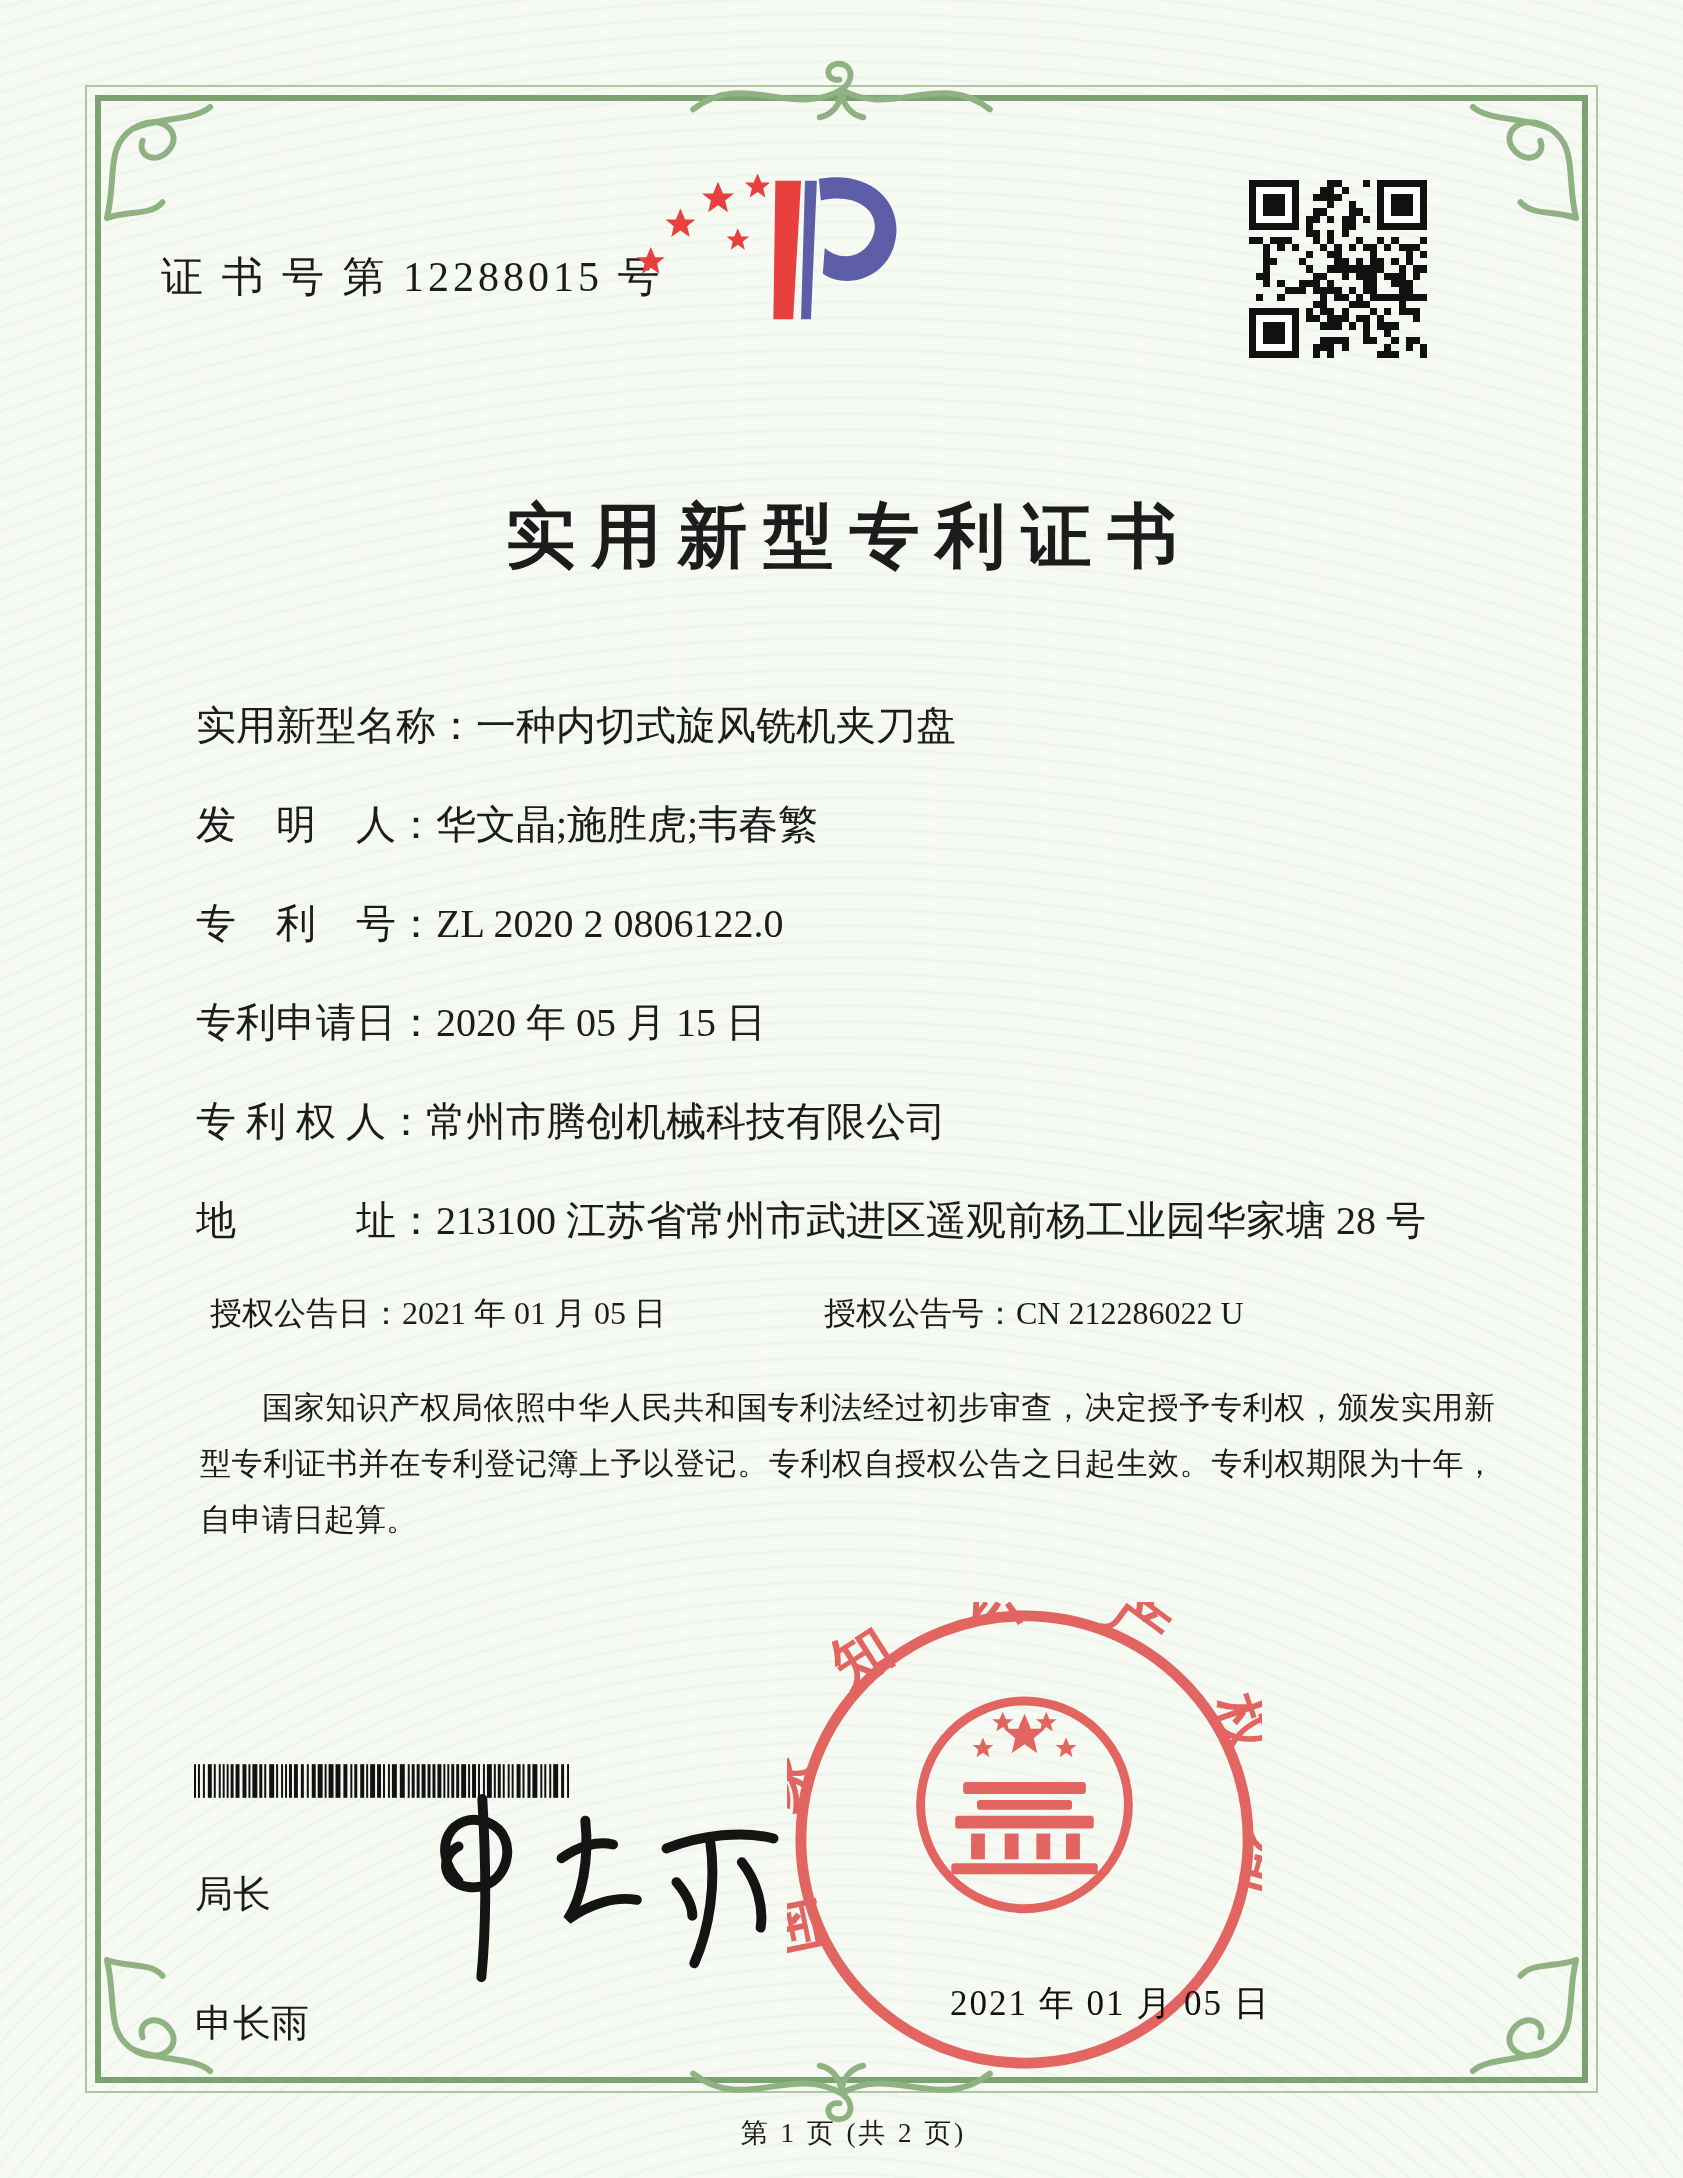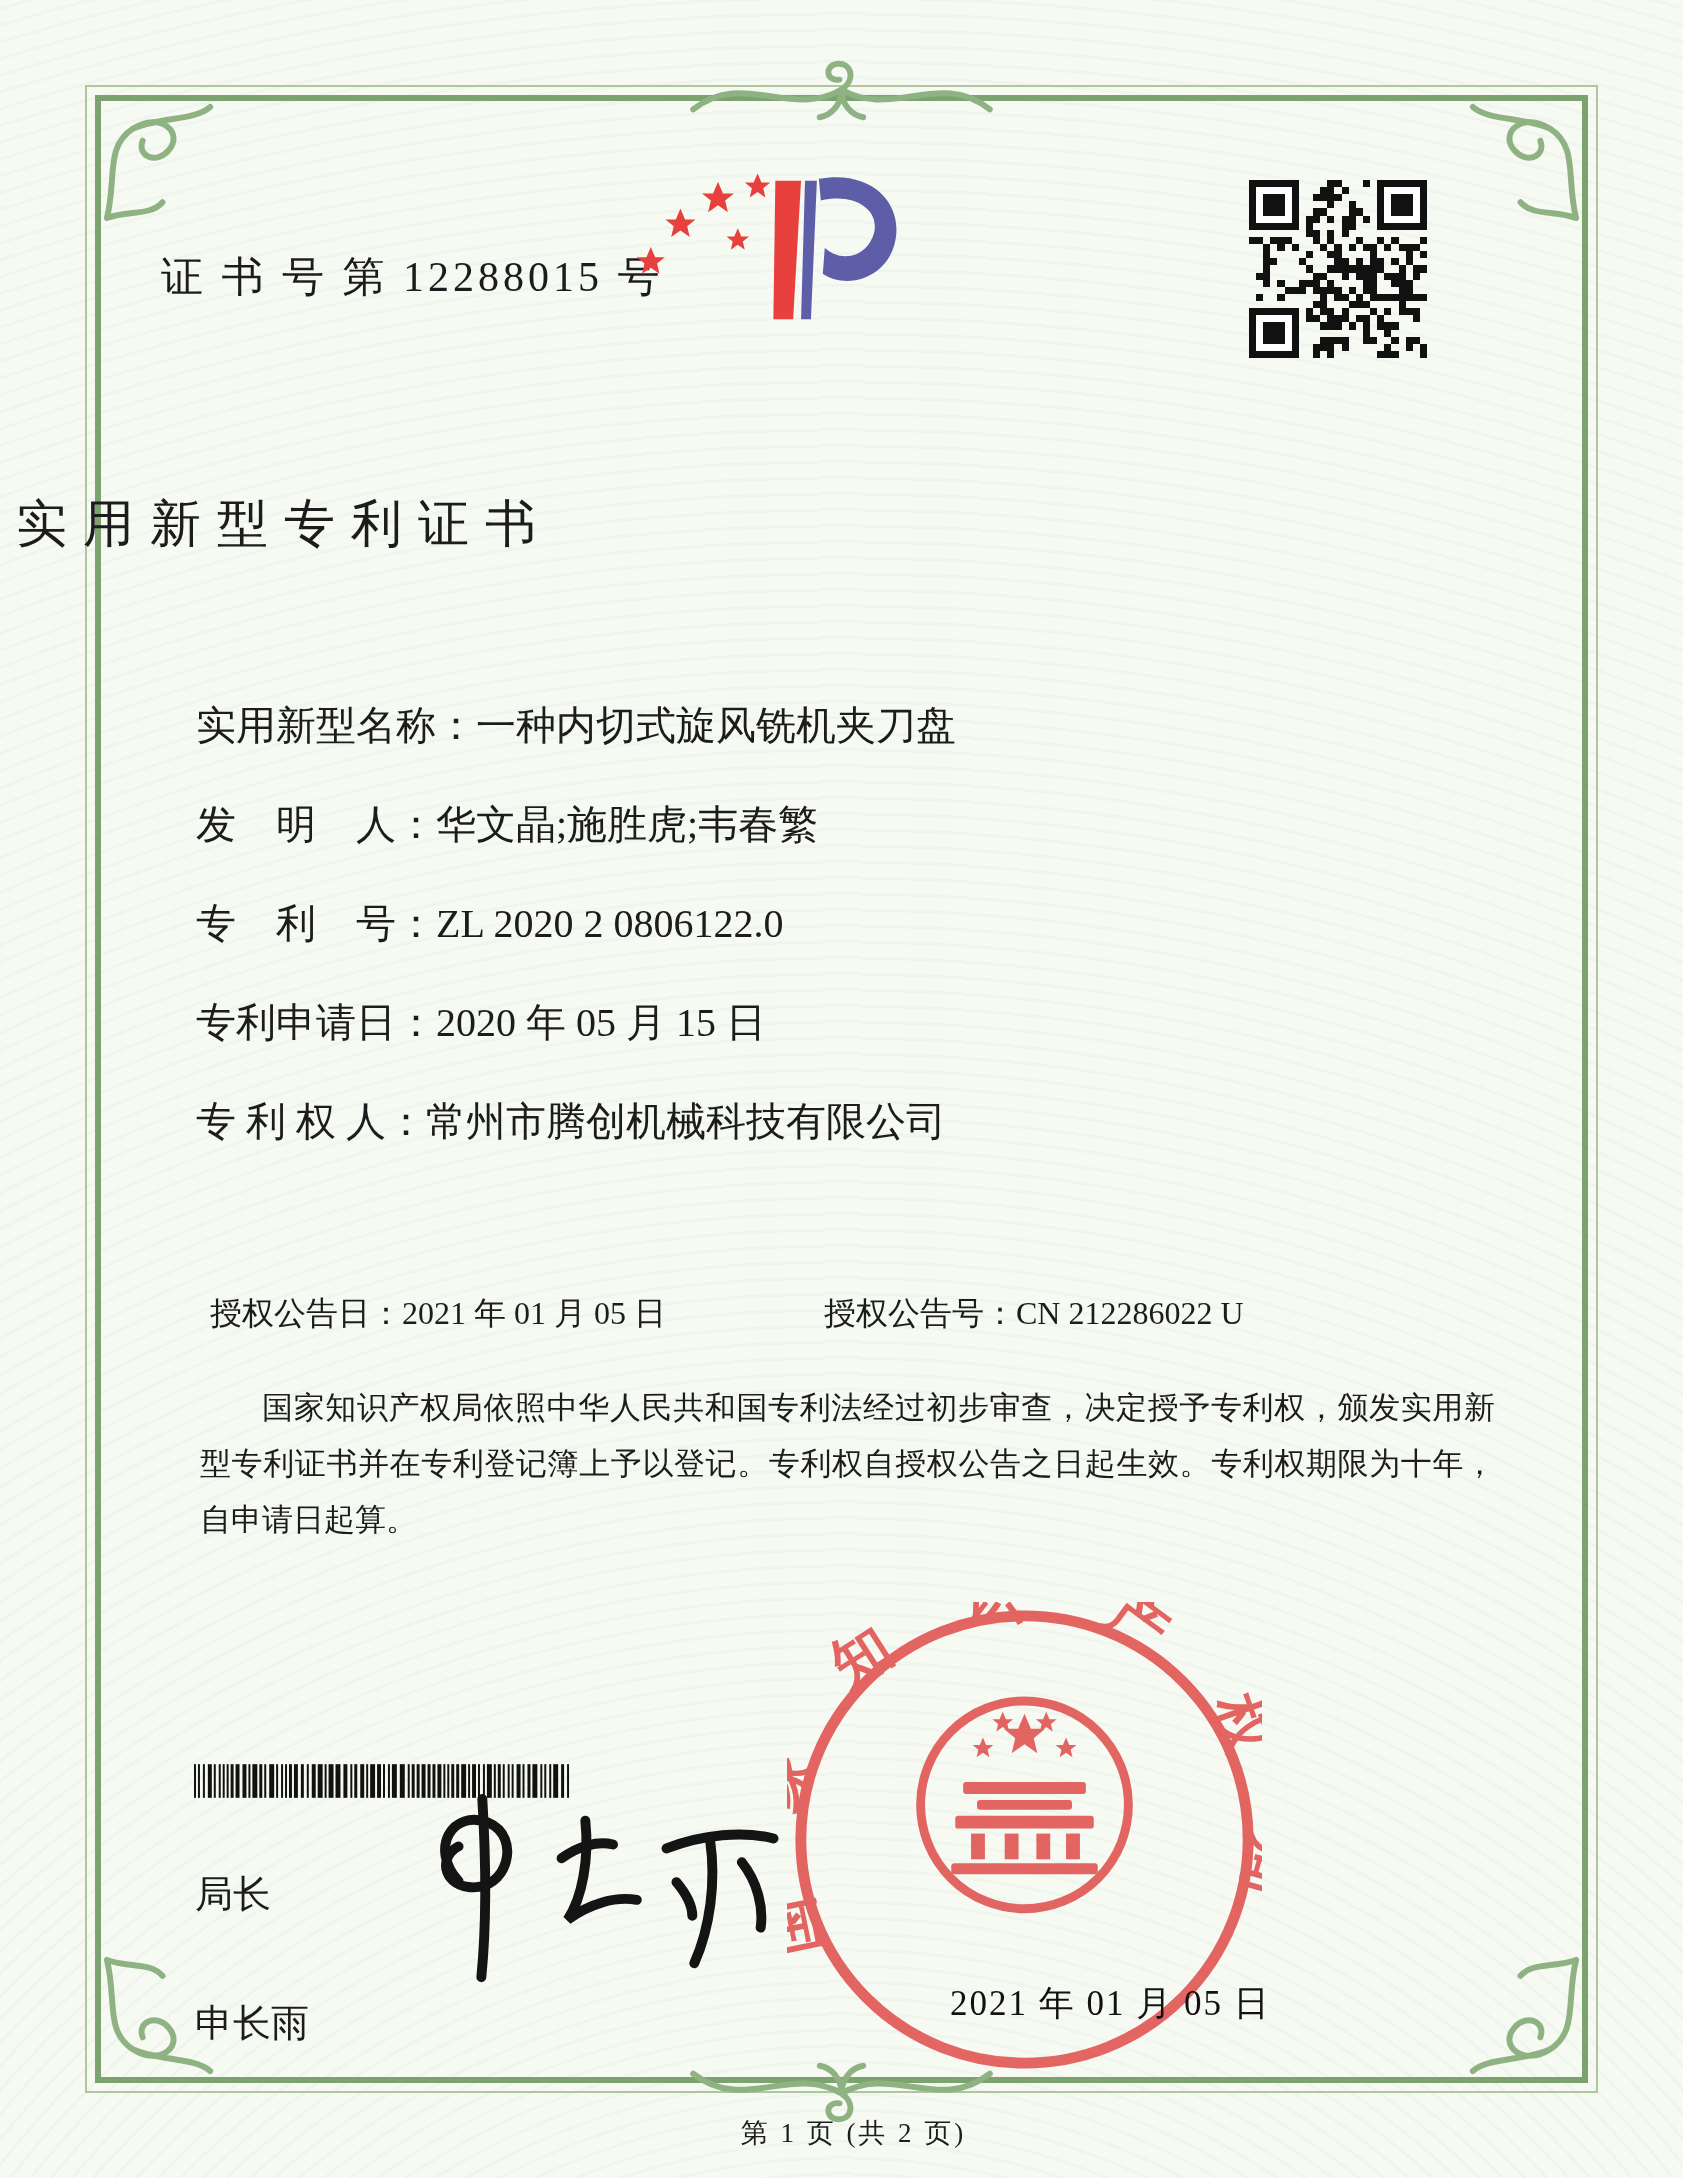--- a/index.html
+++ b/index.html
@@ -22,21 +22,21 @@
   .ornament{position:absolute;pointer-events:none;color:#8fb283;}
   .ornament svg{display:block;}
 
   .cert-no{position:absolute;left:161px;top:249px;font-size:42px;letter-spacing:4px;}
 
   .logo{position:absolute;left:619px;top:163px;}
   .qr{position:absolute;left:1249px;top:180px;width:178px;height:178px;}
 
   .doc-title{
     position:absolute;left:0;top:490px;width:100%;
-    font-size:51px;font-weight:normal;letter-spacing:16px;
+    text-align:center;font-size:70px;font-weight:bold;letter-spacing:16px;
     text-indent:16px;
   }
 
   .fields{position:absolute;left:196px;top:698px;width:1317px;}
   .field-row{height:99px;font-size:40px;white-space:nowrap;}
   .field-row .lbl{display:inline-block;}
   .grant-row{position:absolute;left:210px;top:1292px;width:1317px;font-size:32px;white-space:nowrap;}
   .grant-no{position:absolute;left:614px;top:0;}
 
   .body-paragraphs{
@@ -339,20 +339,23 @@
   </div>
   <div class="field-row">
     <span class="lbl">专　利　号：</span><span>ZL 2020 2 0806122.0</span>
   </div>
   <div class="field-row">
     <span class="lbl">专利申请日：</span><span>2020 年 05 月 15 日</span>
   </div>
   <div class="field-row">
     <span class="lbl">专 利 权 人：</span><span>常州市腾创机械科技有限公司</span>
   </div>
+  <div class="field-row">
+    <span class="lbl">地　　　址：</span><span>213100 江苏省常州市武进区遥观前杨工业园华家塘 28 号</span>
+  </div>
 </div>
 
 <div class="grant-row">
   <span>授权公告日：</span><span>2021 年 01 月 05 日</span>
   <span class="grant-no">
     <span>授权公告号：</span><span>CN 212286022 U</span>
   </span>
 </div>
 
 <div class="body-paragraphs">

